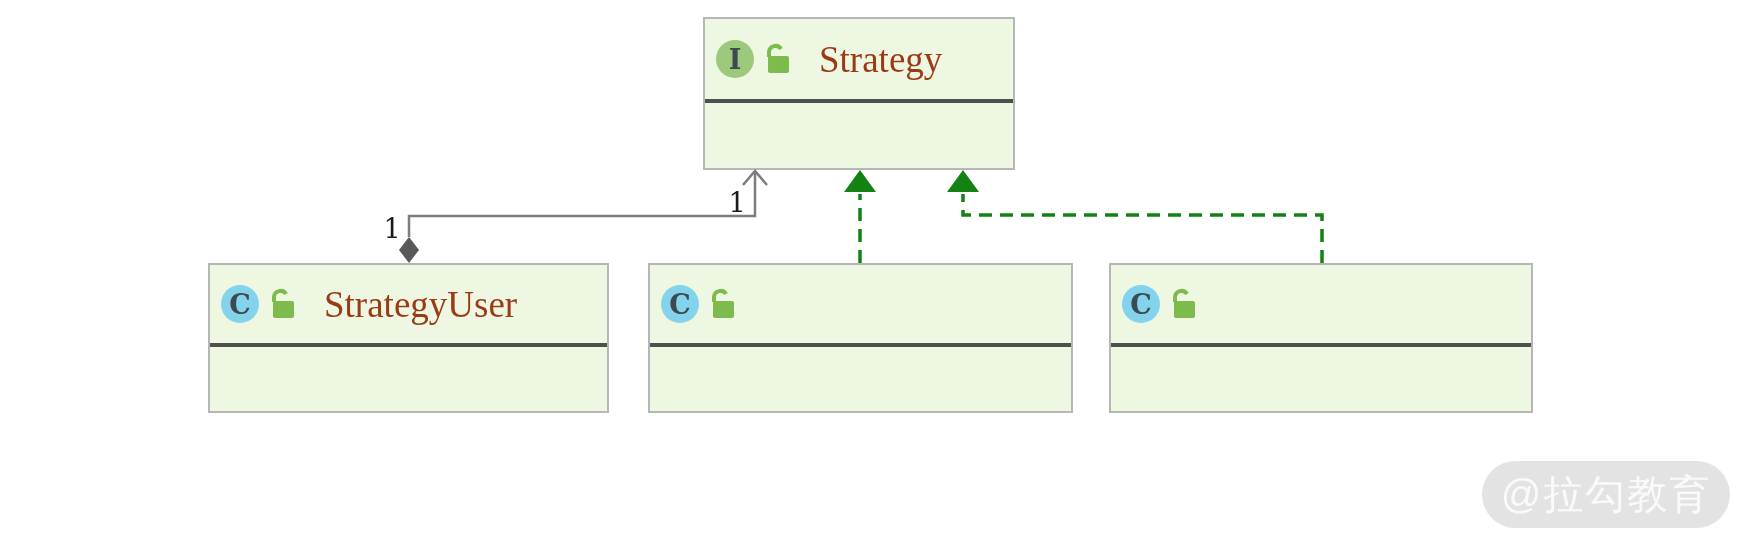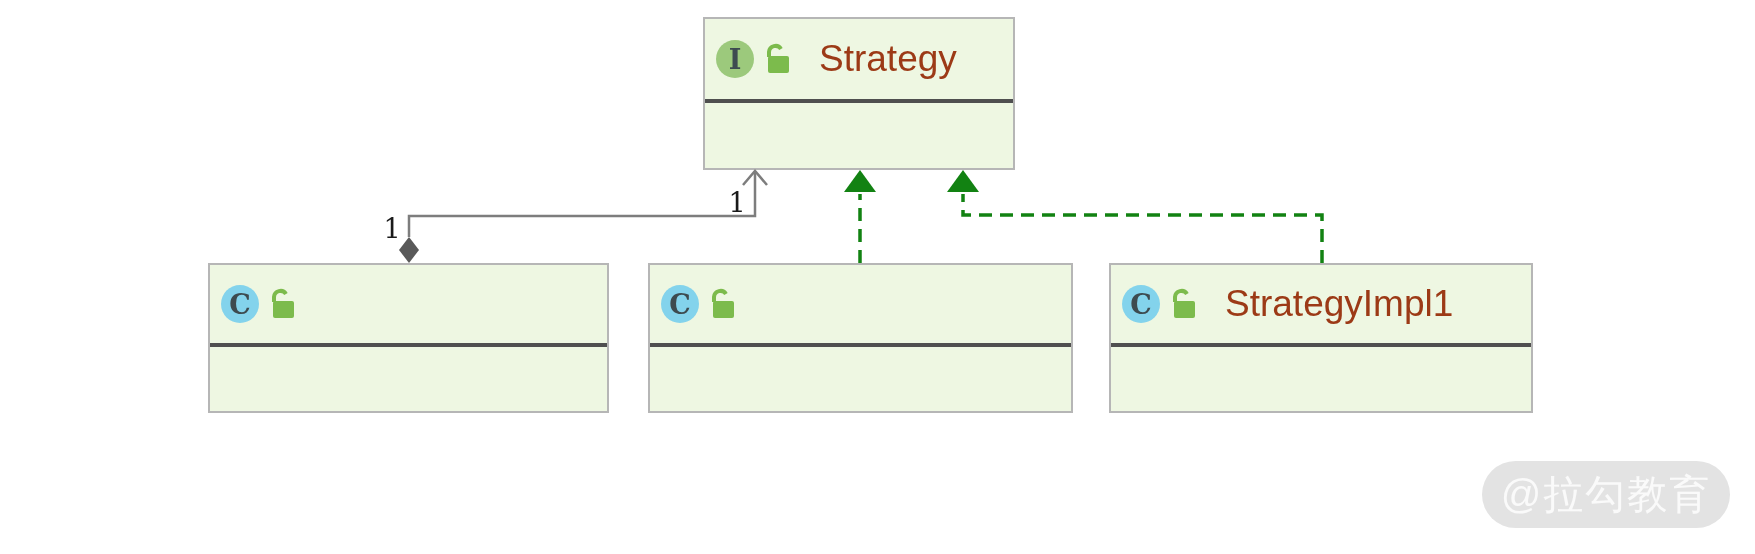--- a/index.html
+++ b/index.html
@@ -43,21 +43,21 @@
     font-family:"DejaVu Serif",serif;
     font-size:27px;font-weight:600;
     color:var(--icon_letter);
     flex:0 0 auto;
   }
   .badge-interface{background:var(--interface_icon_bg)}
   .badge-class{background:var(--class_icon_bg)}
   .lock{margin-left:9px;flex:0 0 auto;display:flex;align-items:center}
   .node-title{
     margin-left:27px;
-    font-family:Liberation Sans, sans-serif;
+    font-family:Liberation Serif, serif;
     font-size:37px;
     color:var(--name_color);
     white-space:nowrap;
   }
   .node-divider{height:4px;background:var(--divider);flex:0 0 auto}
   .node-body{flex:1}
   #edges{position:absolute;left:0;top:0;pointer-events:none}
   .edge-assoc{stroke:var(--association_gray);stroke-width:2.5;fill:none}
   .edge-real{stroke:var(--realization_green);stroke-width:3.5;fill:none;stroke-dasharray:13 8}
   .tri{fill:var(--realization_green);stroke:none}
@@ -100,20 +100,21 @@
 
   <div class="node" style="left:208px;top:263px;width:401px;height:150px">
     <div class="node-header" style="height:78px">
       <span class="badge badge-class">C</span>
       <span class="lock">
         <svg width="29" height="32" viewBox="0 0 29 32">
           <path d="M6 14 V9 a6.5 6.5 0 0 1 12 -3" fill="none" stroke="#7cbb4c" stroke-width="4"></path>
           <rect x="5" y="13" width="21" height="17" rx="2" fill="#7cbb4c"></rect>
         </svg>
       </span>
+      <span class="node-title">StrategyUser</span>
     </div>
     <div class="node-divider"></div>
     <div class="node-body"></div>
   </div>
 
   <div class="node" style="left:648px;top:263px;width:425px;height:150px">
     <div class="node-header" style="height:78px">
       <span class="badge badge-class">C</span>
       <span class="lock">
         <svg width="29" height="32" viewBox="0 0 29 32">
@@ -128,21 +129,20 @@
 
   <div class="node" style="left:1109px;top:263px;width:424px;height:150px">
     <div class="node-header" style="height:78px">
       <span class="badge badge-class">C</span>
       <span class="lock">
         <svg width="29" height="32" viewBox="0 0 29 32">
           <path d="M6 14 V9 a6.5 6.5 0 0 1 12 -3" fill="none" stroke="#7cbb4c" stroke-width="4"></path>
           <rect x="5" y="13" width="21" height="17" rx="2" fill="#7cbb4c"></rect>
         </svg>
       </span>
-      <span class="node-title">StrategyImpl1</span>
     </div>
     <div class="node-divider"></div>
     <div class="node-body"></div>
   </div>
 
   <svg id="edges" width="1755" height="554" viewBox="0 0 1755 554">
 
     <g>
       <polyline class="edge-assoc" points="409,237 409,216 755,216 755,171"></polyline>
       <polygon class="diamond" points="409,237 419,250 409,263 399,250"></polygon>

